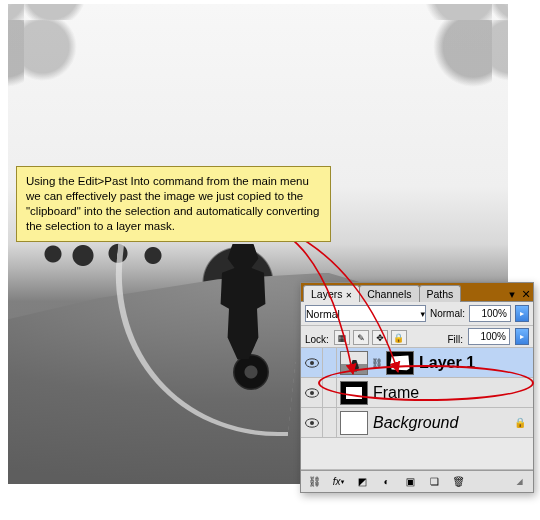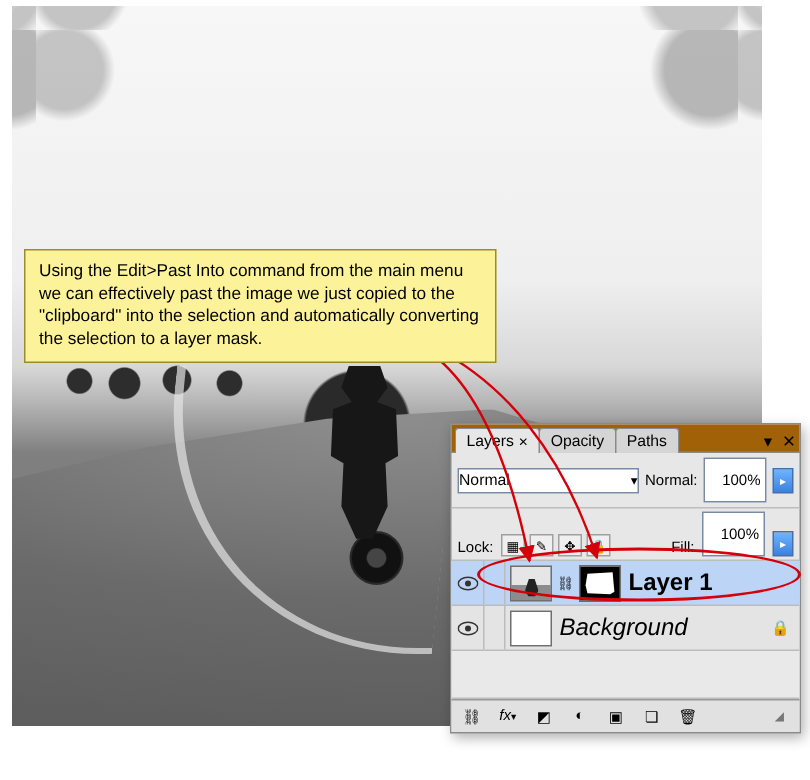--- a/index.html
+++ b/index.html
@@ -131,21 +131,21 @@
     height:17px;
     background:#fff;
     border:1px solid #7b8aa3;
     display:flex; align-items:center; justify-content:space-between;
     padding:0 0;
     cursor:pointer;
   }
   .blend .chev { font-size:9px;}
   .field-label { font-size:10px; }
   .pct {
-    width:42px; height:30px;
+    width:42px; height:17px;
     background:#fff; border:1px solid #7b8aa3;
     display:flex; align-items:center; justify-content:flex-end;
     padding:0 3px; font-size:10px;
   }
   .slider-btn {
     width:14px; height:17px;
     background: linear-gradient(#6fb4ff,#3b82e0);
     border:1px solid #4a6fa5;
     display:flex; align-items:center; justify-content:center;
     font-size:8px; color:#fff;
@@ -276,21 +276,21 @@
   </defs>
   <path d="M 288 236 C 320 260, 340 310, 353 374" stroke="#d4000a" stroke-width="1.6" fill="none" marker-end="url(#ah)"></path>
   <path d="M 290 232 C 335 255, 375 300, 398 372" stroke="#d4000a" stroke-width="1.6" fill="none" marker-end="url(#ah)"></path>
 </svg>
 
 <div class="ellipse-callout" style="left:318px; top:365px; width:216px; height:36px;"></div>
 
 <div class="layers-panel">
   <div class="panel-tabs">
     <div class="tab active"><span>Layers</span> <span style="font-size:8px;">✕</span></div>
-    <div class="tab">Opacity</div>
+    <div class="tab">Channels</div>
     <div class="tab">Paths</div>
     <div class="spacer"></div>
     <div class="panel-ctrl">▾</div>
     <div class="panel-ctrl">✕</div>
   </div>
 
   <div class="row1">
     <div class="blend">
       <span>Normal</span>
       <span class="chev">▾</span>
@@ -324,20 +324,31 @@
           </svg>
       </div>
       <div class="linkcol"></div>
       <div class="thumb bike"></div>
       <div class="chain">⛓</div>
       <div class="thumb mask"></div>
       <span class="name">Layer 1</span>
     </div>
 
 
+    <div class="layer">
+      <div class="eye">
+        <svg viewBox="0 0 14 10">
+            <ellipse cx="7" cy="5" rx="6.5" ry="4.2" fill="none" stroke="#333" stroke-width="1"></ellipse>
+            <circle cx="7" cy="5" r="2" fill="#333"></circle>
+          </svg>
+      </div>
+      <div class="linkcol"></div>
+      <div class="thumb frm"></div>
+      <span class="name">Frame</span>
+    </div>
 
     <div class="layer">
       <div class="eye">
         <svg viewBox="0 0 14 10">
             <ellipse cx="7" cy="5" rx="6.5" ry="4.2" fill="none" stroke="#333" stroke-width="1"></ellipse>
             <circle cx="7" cy="5" r="2" fill="#333"></circle>
           </svg>
       </div>
       <div class="linkcol"></div>
       <div class="thumb bg"></div>

